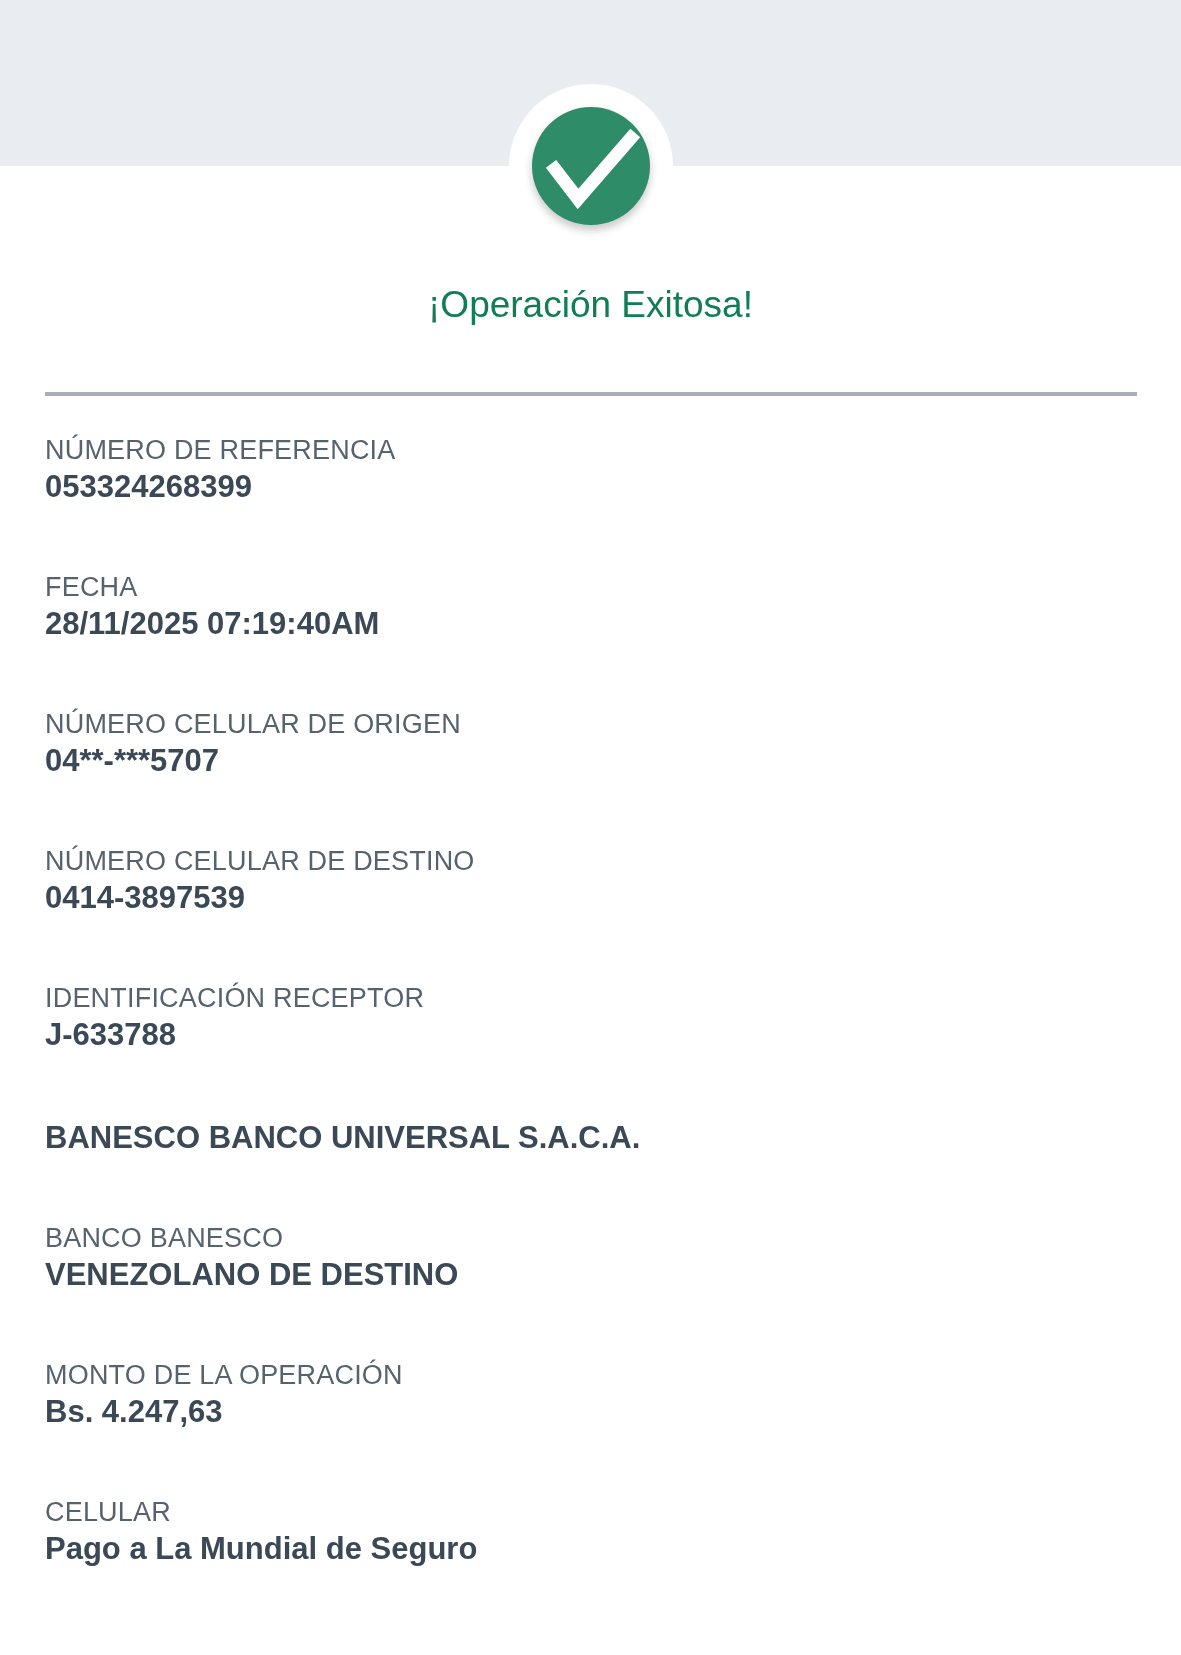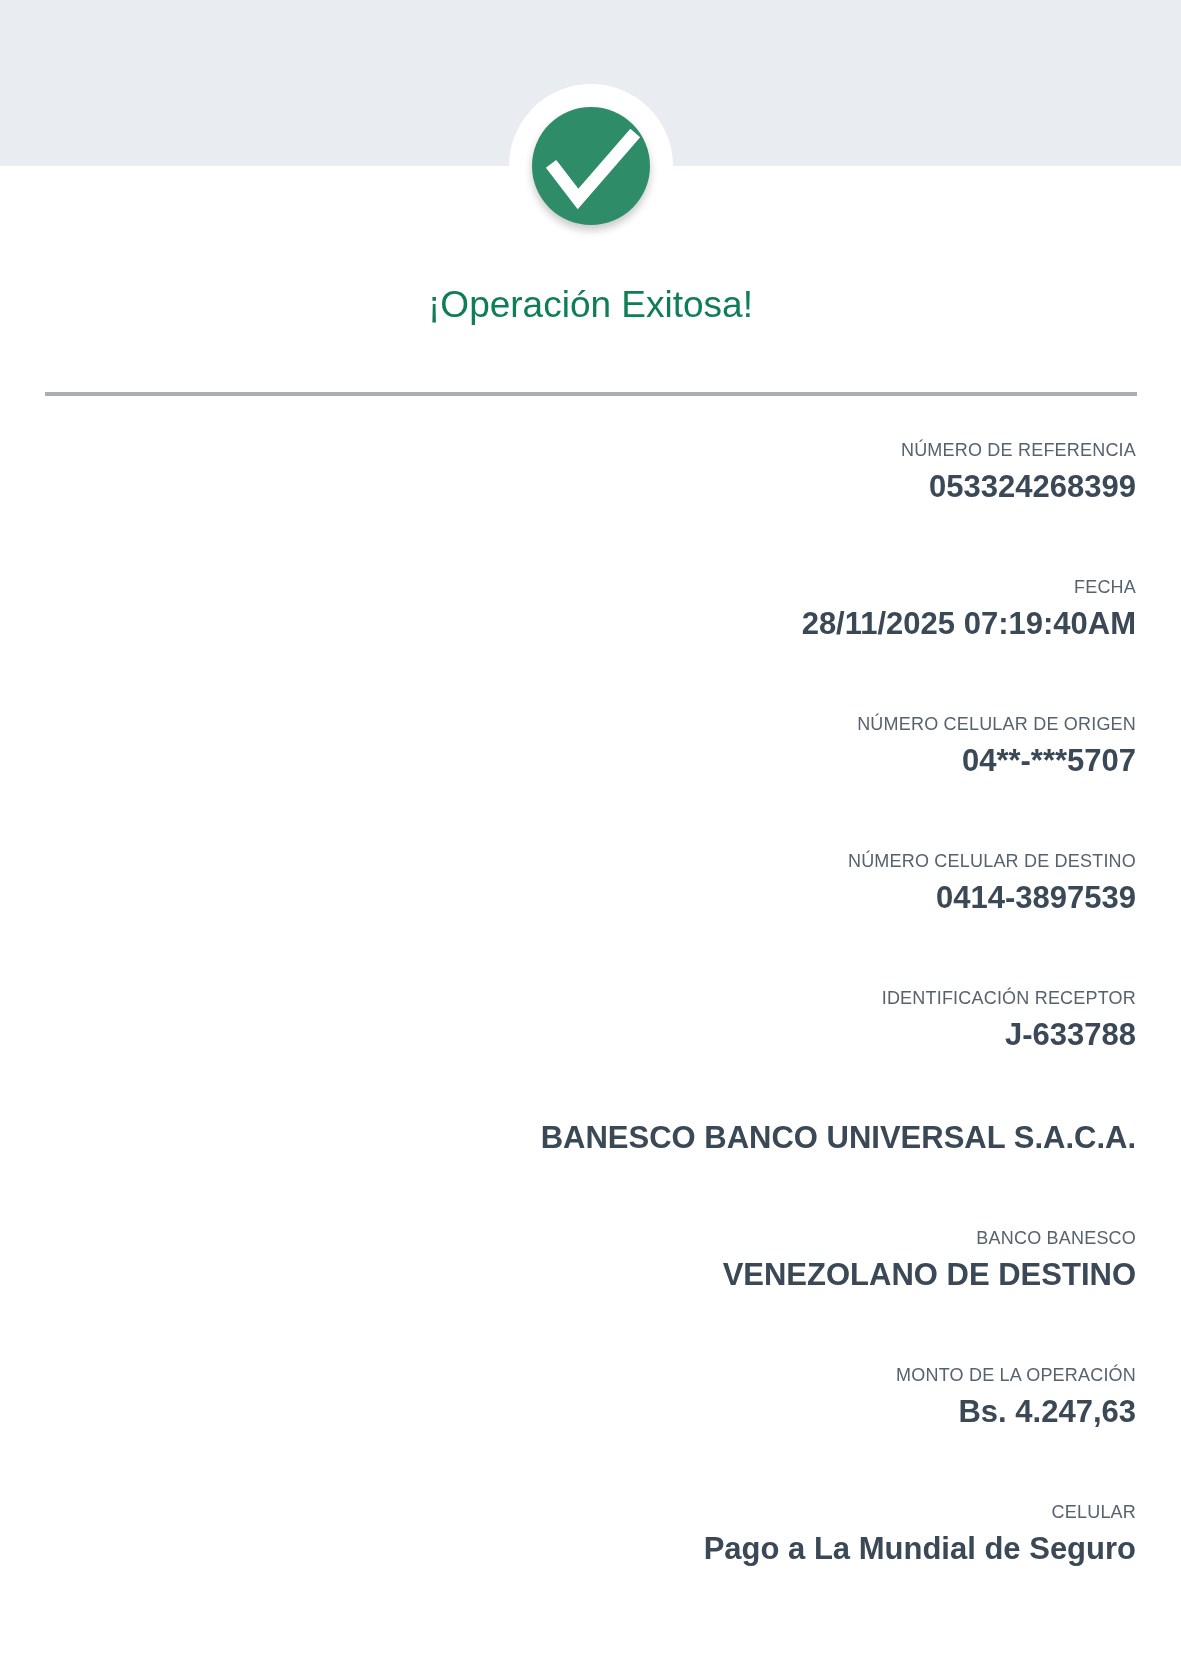--- a/index.html
+++ b/index.html
@@ -77,33 +77,31 @@
   }
 
   .fields {
     position: absolute;
     top: 433px;
     left: 45px;
     right: 45px;
   }
   .field { margin-bottom: 63px; }
   .field .label {
-    font-size: 18px;
+    font-size: 27px;
     line-height: 34px;
     font-weight: 400;
     color: var(--label-color);
     letter-spacing: 0.2px;
-    text-align: right;
   }
   .field .value {
     font-size: 31px;
     line-height: 40px;
     font-weight: 700;
     color: var(--value-color);
-    text-align: right;
   }
 </style>
 </head>
 <body>
 
 <div class="receipt">
 
   <div class="header-band"></div>
 
   <div class="success-badge">

